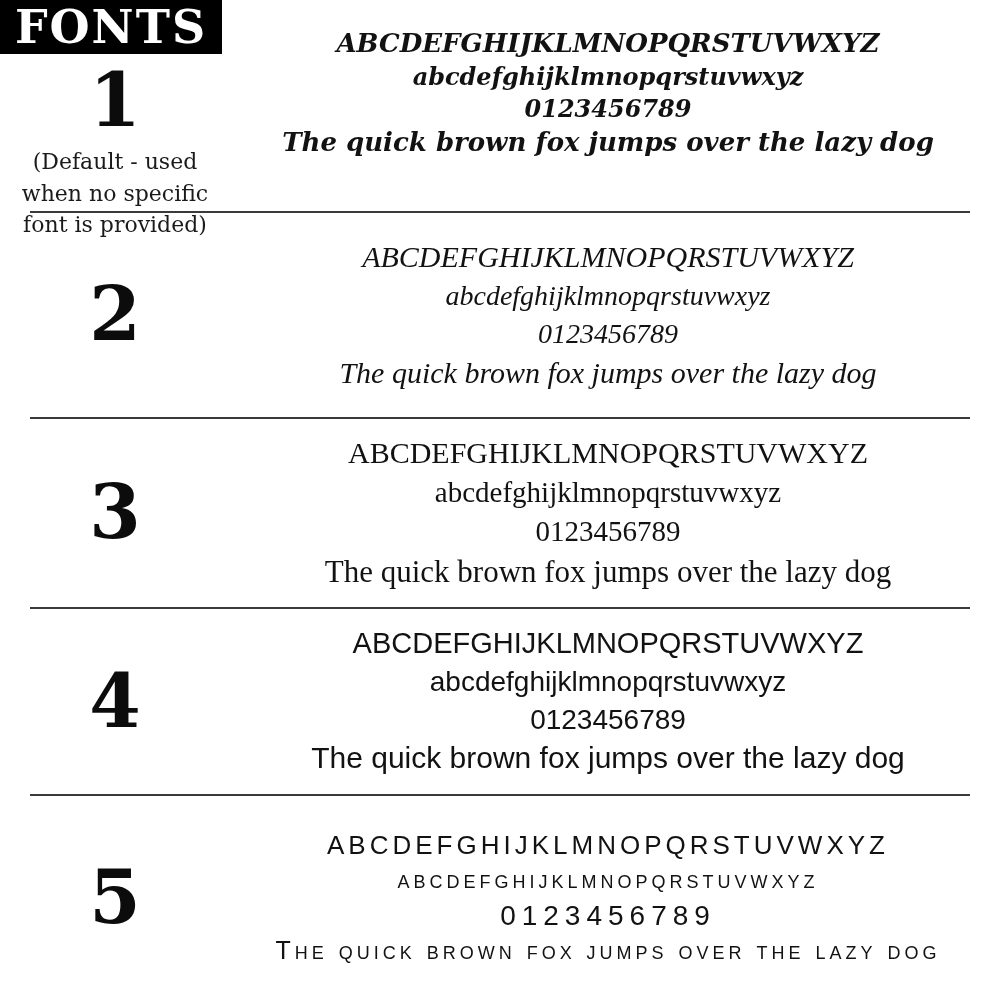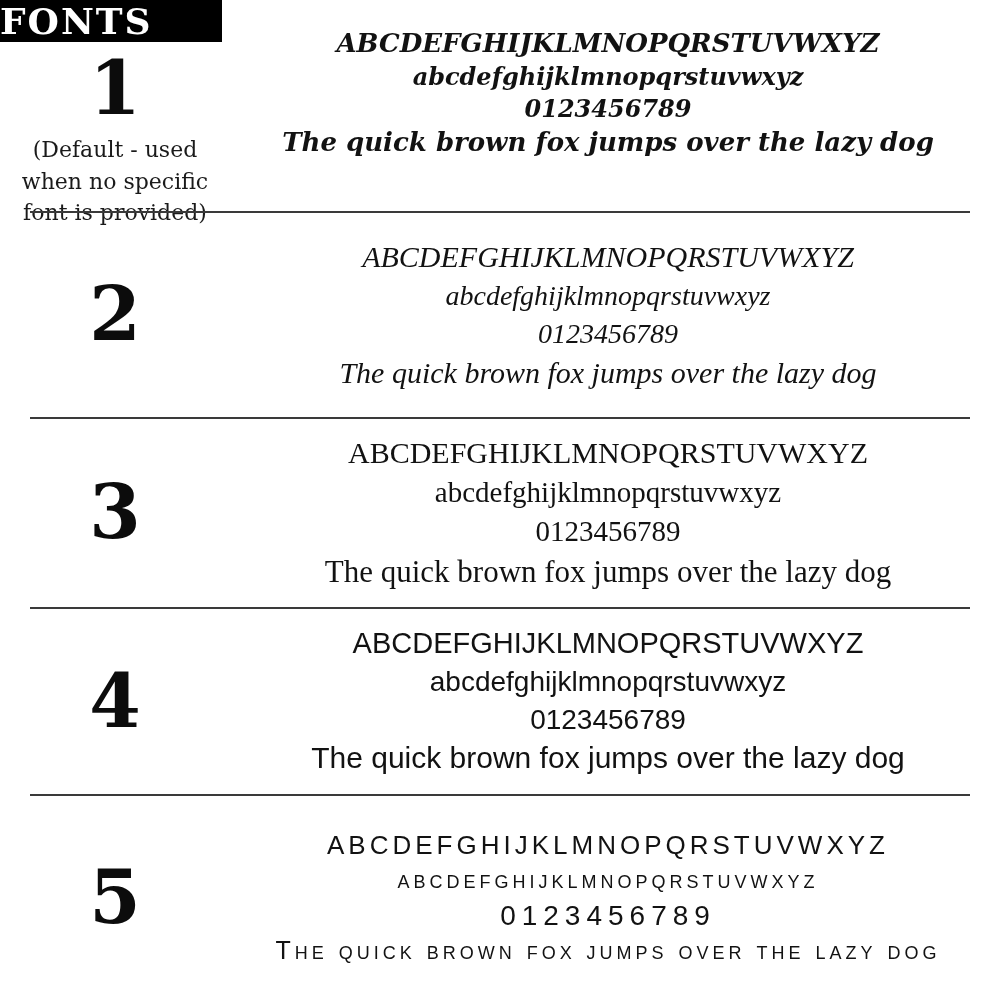--- a/index.html
+++ b/index.html
@@ -22,23 +22,23 @@
     width: 230px; flex: none;
     display: flex; flex-direction: column;
     align-items: center; justify-content: center;
   }
   .row-1 .left { justify-content: flex-start; }
 
   .banner {
     align-self: flex-start;
     width: 222px; height: 55px;
     background: #000000; color: #ffffff;
-    display: flex; align-items: center; justify-content: flex-start;
+    display: flex; align-items: center; justify-content: center;
     font-family: "DejaVu Serif", serif;
-    font-weight: 700; font-size: 36px; letter-spacing: 2px;
+    font-weight: 700; font-size: 46px; letter-spacing: 2px;
   }
 
   .num {
     font-family: "DejaVu Serif", serif;
     font-weight: 700; font-size: 74px; line-height: 1.05;
     color: #0c0c0c;
   }
   .row-1 .num { margin-top: 8px; }
 
   .note {

